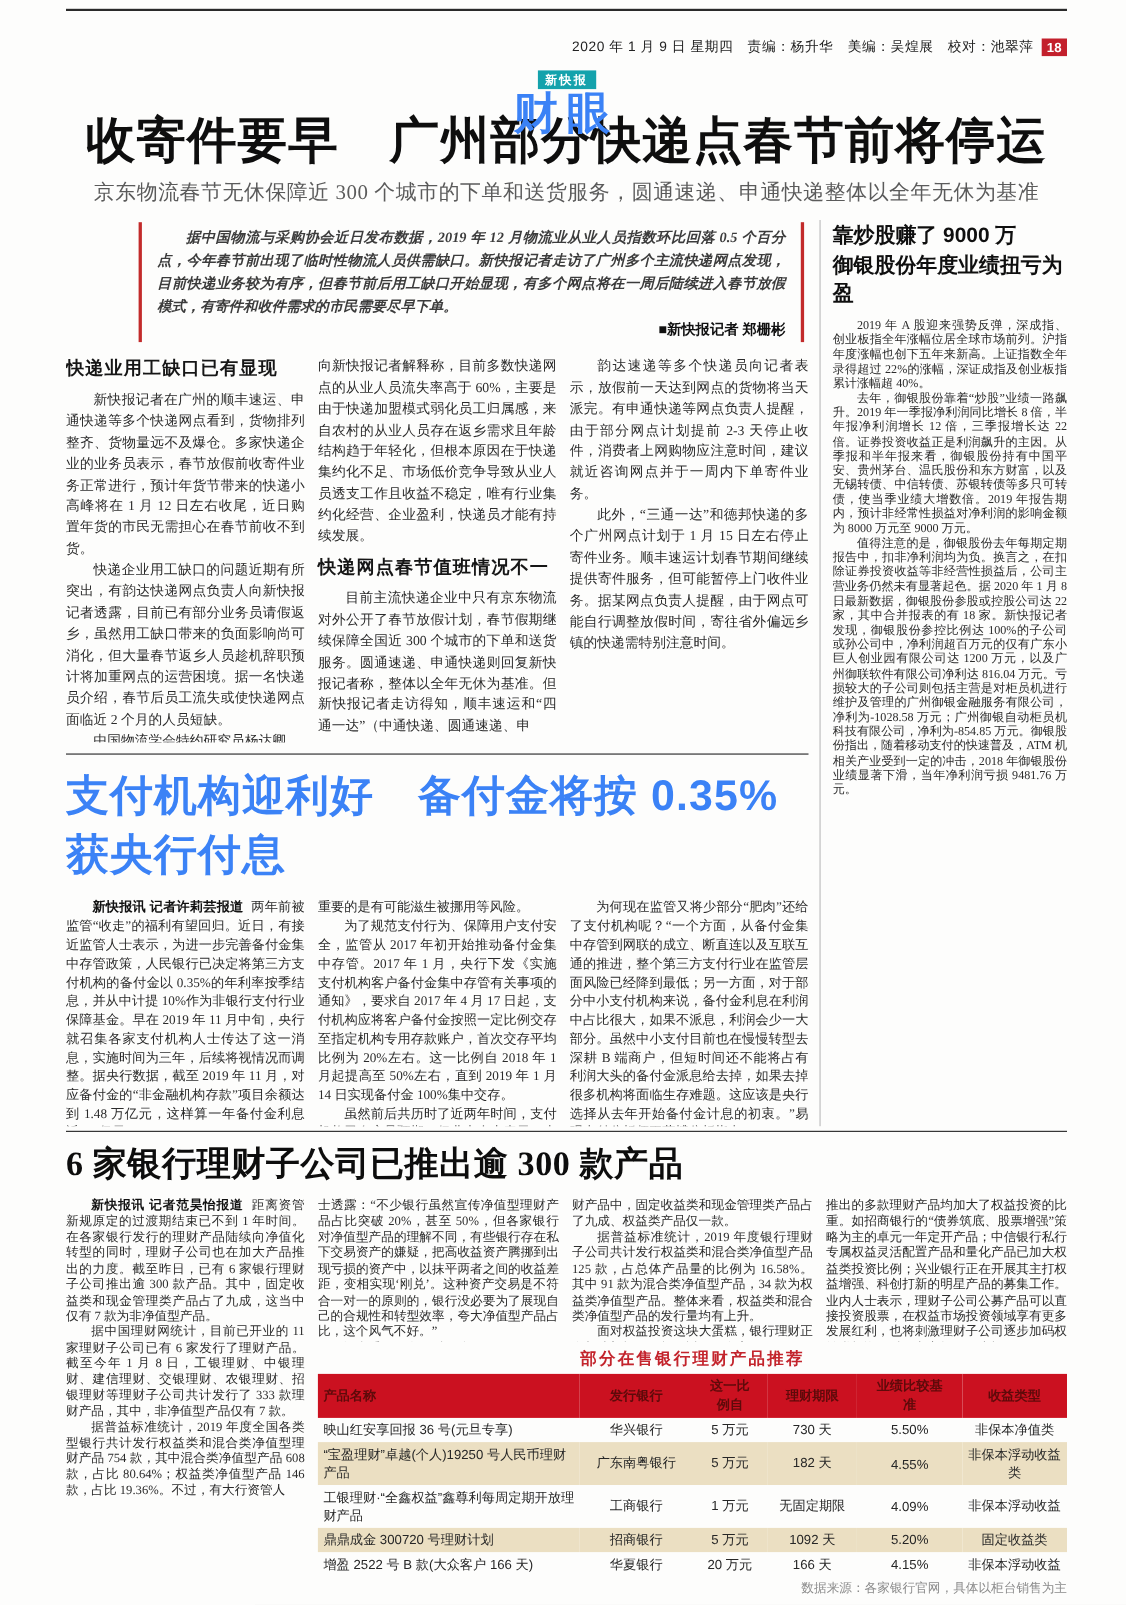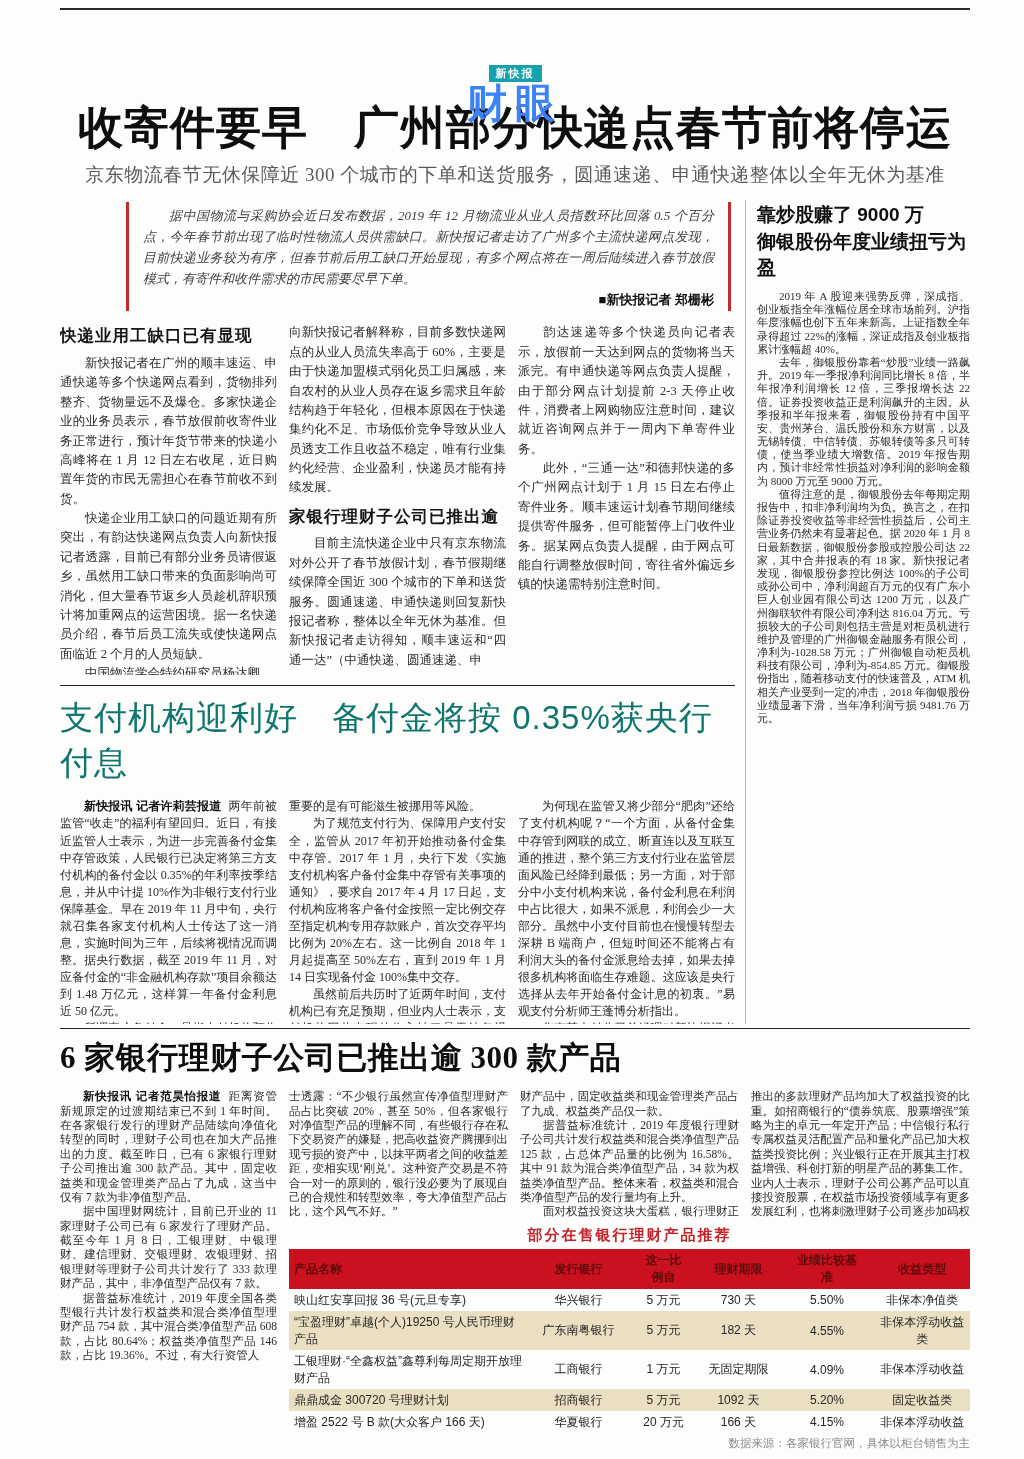--- a/index.html
+++ b/index.html
@@ -23,36 +23,36 @@
   .headline{font-size:45px;font-weight:800;color:#0e0e0e;text-align:center;letter-spacing:1px;
             margin:2px 0 6px;line-height:1.25;}
   .subheadline{font-size:19px;color:#5b5b5b;text-align:center;letter-spacing:.5px;margin:0 0 12px;}
   
   .main-row{display:flex;height:824px;overflow:hidden;}
   .left-main{width:675px;flex:0 0 675px;display:flex;flex-direction:column;}
   .sidebar{flex:1;margin-left:10px;border-left:1px solid #b9b9b9;padding-left:11px;box-sizing:border-box;}
   
   .leadbox{margin:2px 4px 12px 66px;border-left:3px solid #c22b2b;border-right:3px solid #c22b2b;
            padding:3px 14px 2px;}
-  .leadtext{margin:0;font-size:13px;line-height:1.62;text-indent:2em;font-style:italic;color:#3c3c3c;text-align:justify;}
+  .leadtext{margin:0;font-size:13px;line-height:1.62;text-indent:2em;font-style:italic;color:#3c3c3c;text-align:justify;font-weight:bold;}
   .byline{text-align:right;font-weight:bold;font-size:13px;font-family:"Liberation Sans",sans-serif;color:#111;margin-top:2px;}
   
   .cols3{display:flex;gap:12px;}
   .col{flex:1;min-width:0;text-align:justify;}
   .a1{height:352px;overflow:hidden;}
   .a1 .col{font-size:12.5px;line-height:1.55;}
   .a2{flex:1;overflow:hidden;}
   .a2 .col{font-size:12px;line-height:1.42;}
   .para{margin:0;text-indent:2em;}
   .para.cont{text-indent:0;}
   .credit{font-family:"Liberation Sans",sans-serif;color:#111;margin-right:4px;}
   .colsub{margin:6px 0 5px;font-family:"Liberation Sans",sans-serif;font-size:16.5px;color:#161616;letter-spacing:1px;}
   .col .colsub:first-child{margin-top:0;}
   .rule{border:none;border-top:1px solid #222;margin:10px 0 8px;}
-  .h2-pay{font-family:"Liberation Sans",sans-serif;font-weight:400;font-size:33px;color:#0f766e;
+  .h2-pay{font-family:"Liberation Sans",sans-serif;font-weight:700;font-size:39px;color:#3b82f6;
           letter-spacing:1px;margin:2px 0 12px;}
   
   .side-head{font-family:"Liberation Sans",sans-serif;font-weight:800;font-size:19px;color:#0f0f0f;
              line-height:1.4;margin:2px 0 8px;}
   .side-body{font-size:11px;line-height:1.2;text-align:justify;}
   
   .fullrule{border:none;border-top:1px solid #222;margin:4px 0 8px;}
   .h2-bank{font-size:31px;font-weight:800;color:#0d0d0d;margin:0 0 10px;letter-spacing:.5px;}
   .bank-row{display:flex;gap:12px;height:362px;overflow:hidden;}
   .bank-col1{flex:0 0 217px;}
@@ -81,41 +81,45 @@
 <body>
 
 <div class="page">
   <div class="toprule"></div>
 
   <header>
     <div class="masthead">
       <span class="badge">新快报</span>
       <div class="fin-eye">财眼</div>
     </div>
+    <div class="dateline-wrap">
+      <span class="dateline">2020 年 1 月 9 日 星期四　责编：杨升华　美编：吴煌展　校对：池翠萍</span>
+      <span class="pagenum">18</span>
+    </div>
   </header>
 
   <h1 class="headline">收寄件要早　广州部分快递点春节前将停运</h1>
   <div class="subheadline">京东物流春节无休保障近 300 个城市的下单和送货服务，圆通速递、申通快递整体以全年无休为基准</div>
 
   <div class="main-row">
     <div class="left-main">
       <div class="leadbox">
         <p class="leadtext">据中国物流与采购协会近日发布数据，2019 年 12 月物流业从业人员指数环比回落 0.5 个百分点，今年春节前出现了临时性物流人员供需缺口。新快报记者走访了广州多个主流快递网点发现，目前快递业务较为有序，但春节前后用工缺口开始显现，有多个网点将在一周后陆续进入春节放假模式，有寄件和收件需求的市民需要尽早下单。</p>
         <div class="byline">■新快报记者 郑栅彬</div>
       </div>
       <div class="cols3 a1">
         <div class="col">
             <h3 class="colsub">快递业用工缺口已有显现</h3>
             <p class="para">新快报记者在广州的顺丰速运、申通快递等多个快递网点看到，货物排列整齐、货物量远不及爆仓。多家快递企业的业务员表示，春节放假前收寄件业务正常进行，预计年货节带来的快递小高峰将在 1 月 12 日左右收尾，近日购置年货的市民无需担心在春节前收不到货。</p>
             <p class="para">快递企业用工缺口的问题近期有所突出，有韵达快递网点负责人向新快报记者透露，目前已有部分业务员请假返乡，虽然用工缺口带来的负面影响尚可消化，但大量春节返乡人员趁机辞职预计将加重网点的运营困境。据一名快递员介绍，春节后员工流失或使快递网点面临近 2 个月的人员短缺。</p>
             <p class="para">中国物流学会特约研究员杨达卿</p>
           </div>
         <div class="col">
             <p class="para cont">向新快报记者解释称，目前多数快递网点的从业人员流失率高于 60%，主要是由于快递加盟模式弱化员工归属感，来自农村的从业人员存在返乡需求且年龄结构趋于年轻化，但根本原因在于快递集约化不足、市场低价竞争导致从业人员透支工作且收益不稳定，唯有行业集约化经营、企业盈利，快递员才能有持续发展。</p>
-            <h3 class="colsub">家银行理财子公司已推出逾</h3>
+            <h3 class="colsub">快递网点春节值班情况不一</h3>
             <p class="para">目前主流快递企业中只有京东物流对外公开了春节放假计划，春节假期继续保障全国近 300 个城市的下单和送货服务。圆通速递、申通快递则回复新快报记者称，整体以全年无休为基准。但新快报记者走访得知，顺丰速运和“四通一达”（中通快递、圆通速递、申</p>
           </div>
         <div class="col">
             <p class="para">韵达速递等多个快递员向记者表示，放假前一天达到网点的货物将当天派完。有申通快递等网点负责人提醒，由于部分网点计划提前 2-3 天停止收件，消费者上网购物应注意时间，建议就近咨询网点并于一周内下单寄件业务。</p>
             <p class="para">此外，“三通一达”和德邦快递的多个广州网点计划于 1 月 15 日左右停止寄件业务。顺丰速运计划春节期间继续提供寄件服务，但可能暂停上门收件业务。据某网点负责人提醒，由于网点可能自行调整放假时间，寄往省外偏远乡镇的快递需特别注意时间。</p>
           </div>
       </div>
       <hr class="rule">
       <h2 class="h2-pay">支付机构迎利好　备付金将按 0.35%获央行付息</h2>
       <div class="cols3 a2">

